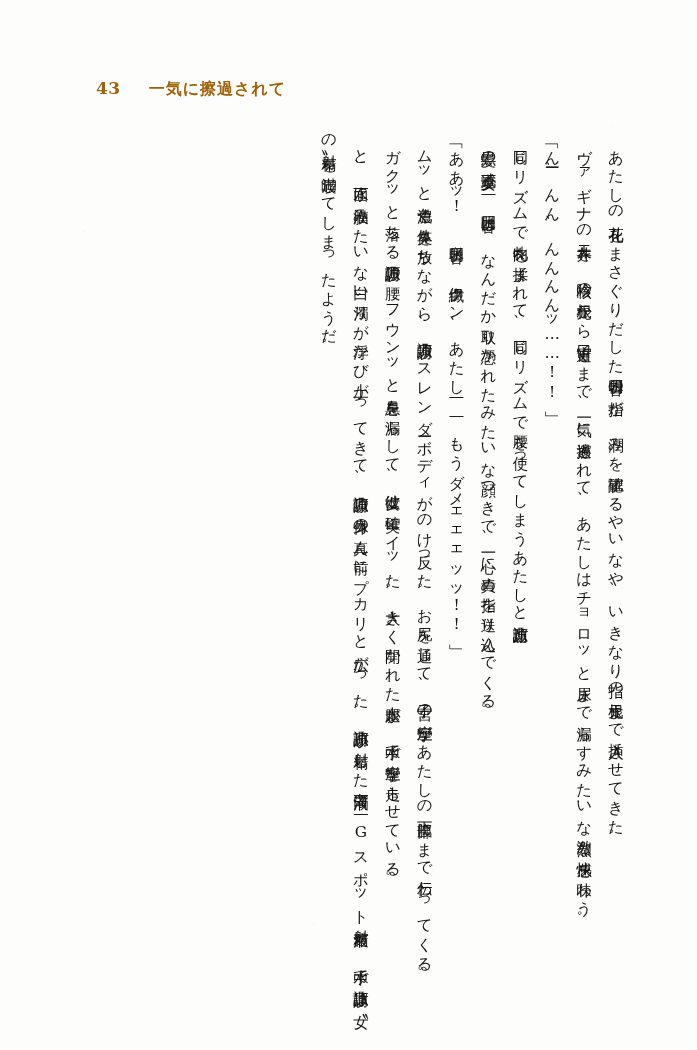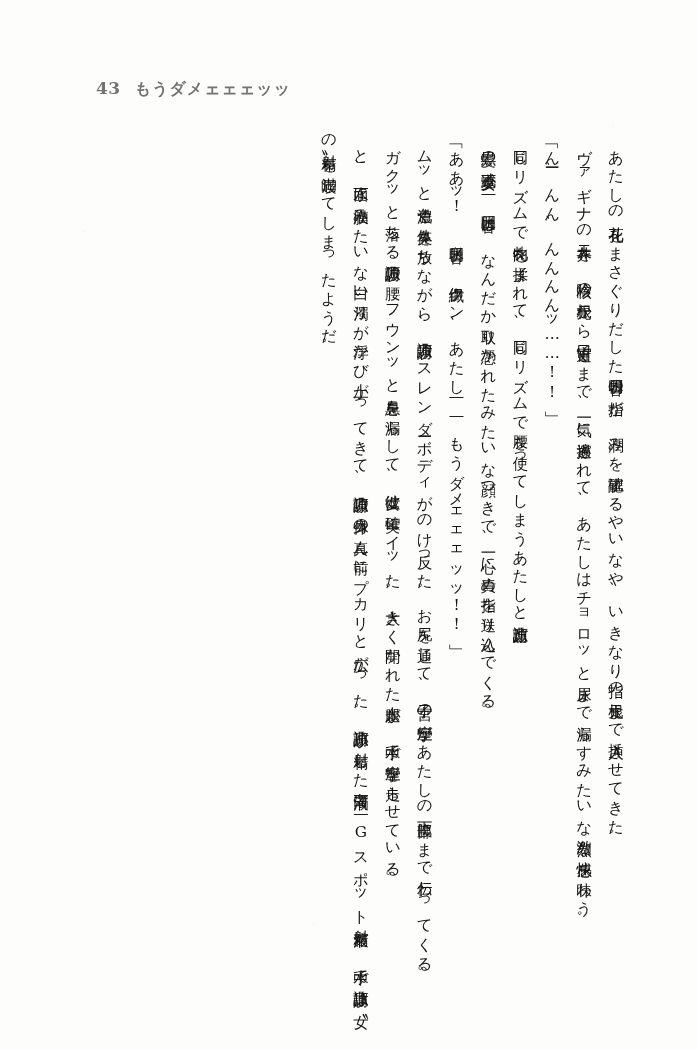--- a/index.html
+++ b/index.html
@@ -33,22 +33,22 @@
       radial-gradient(circle at 88% 12%, rgba(0,0,0,0.02) 0 1px, transparent 1px);
     pointer-events: none;
   }
 
   .header {
     position: absolute;
     top: 78px;
     left: 96px;
     display: flex;
     align-items: baseline;
-    gap: 14px;
-    color: #737373;
+    gap: 28px;
+    color: #a16207;
   }
   .page-number {
     font-size: 17px;
     font-weight: 700;
     letter-spacing: 0.5px;
   }
   .running-title {
     font-size: 16px;
     font-weight: 600;
     letter-spacing: 1px;
@@ -80,21 +80,21 @@
     text-indent: 1em;
   }
 </style>
 </head>
 <body>
 
 <div class="page">
 
   <div class="header">
     <span class="page-number">43</span>
-    <span class="running-title">もうダメェェェッッ</span>
+    <span class="running-title">一気に擦過されて</span>
   </div>
 
   <div class="body-text">
     <p class="indent">あたしの花孔をまさぐりだした明日香の指が、潤みを確認するやいなや、いきなり指の根元まで挿入させてきた。</p>
     <p class="indent">ヴァギナの天井を、陰核の根元から子宮口近くまで、一気に擦過されて、あたしはチョロッと尿まで漏らすみたいな激烈な快感を味わう。</p>
     <p class="indent">「んー、んん、んんんんッ……!!」</p>
     <p class="indent">同じリズムで牝肉を揉まれて、同じリズムで腰を使ってしまうあたしと諏訪原だ。</p>
     <p class="indent">黒髪の武道少女——明日香は、なんだか取り憑かれたみたいな顔つきで、一心に責め指を送り込んでくる。</p>
     <p class="indent">「ああッ! 明日香ッ、伊織クン、あたし——もうダメェェェッッ!!」</p>
     <p class="indent">ムッと色濃く体臭を放ちながら、諏訪原のスレンダーボディがのけ反った。お尻を通じて、子宮の痙攣があたしの下腹部にまで伝わってくる。</p>

